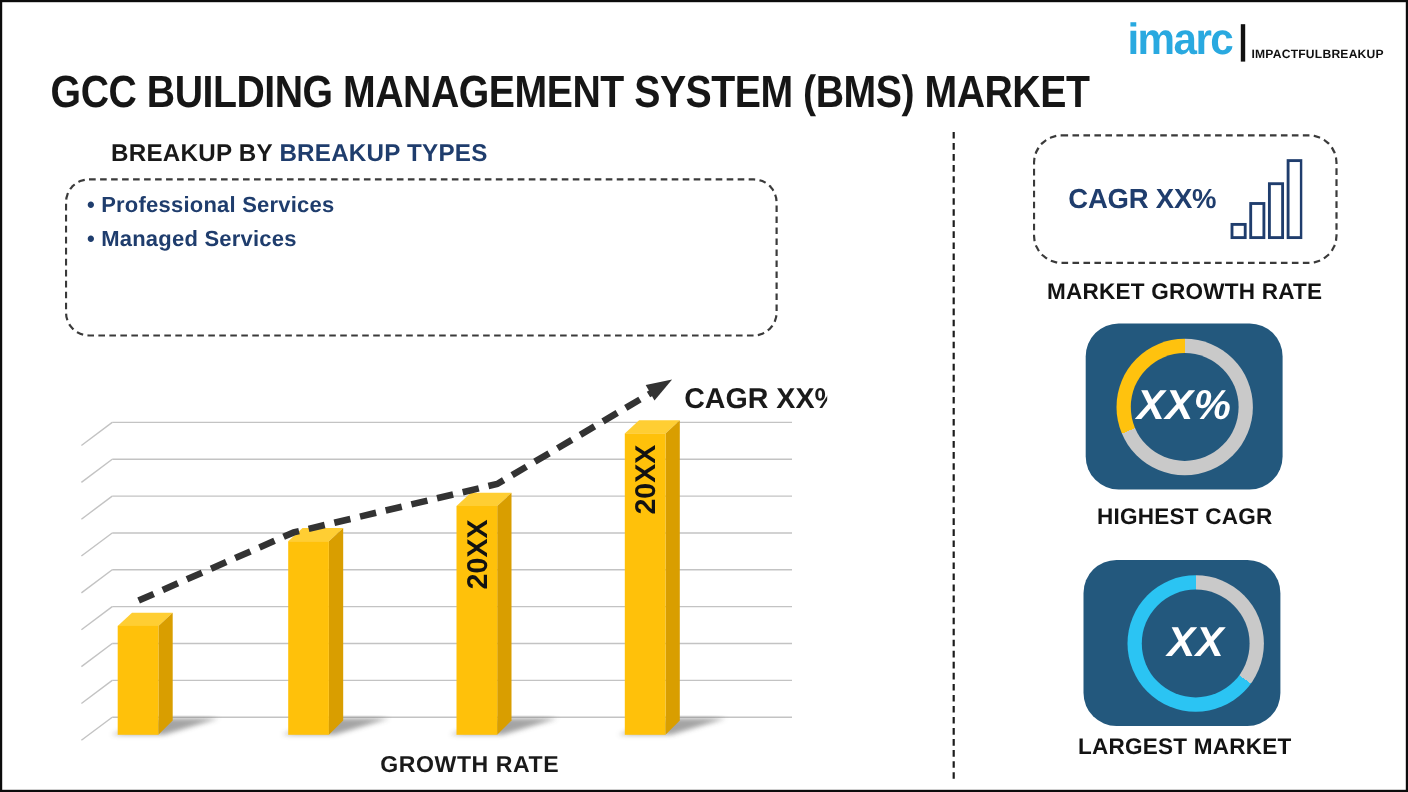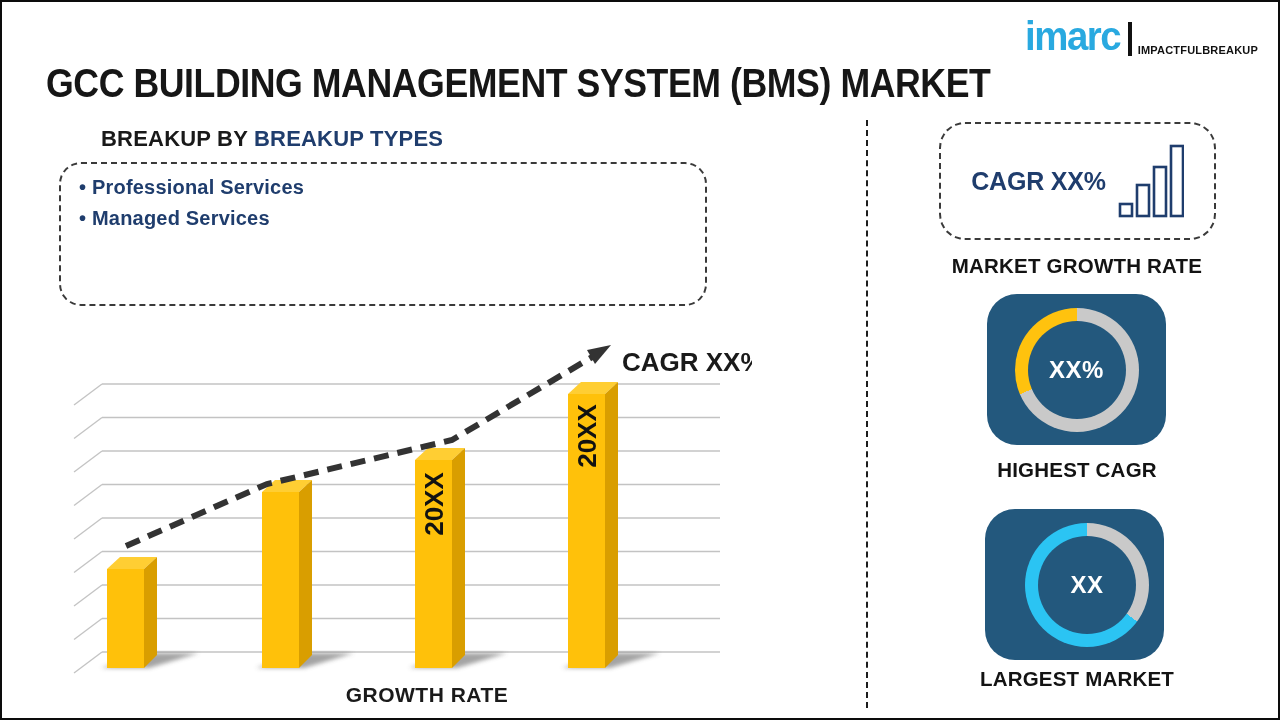--- a/index.html
+++ b/index.html
@@ -73,21 +73,21 @@
   .card-largest { left: 983px; top: 507px; padding-left: 25px; }
   .donut { position: relative; width: 124px; height: 124px; border-radius: 50%; }
   .donut-highest { background: conic-gradient(#C9C9C9 0deg 247deg, #FFC20E 247deg 360deg); }
   .donut-largest { background: conic-gradient(#C9C9C9 0deg 126deg, #2BC4F3 126deg 360deg); }
   .donut::after {
     content: ""; position: absolute; inset: 13px; border-radius: 50%; background: #23587D;
   }
   .donut .donut-value {
     position: absolute; inset: 0; z-index: 2;
     display: flex; align-items: center; justify-content: center;
-    color: #ffffff; font-size: 24px; font-weight: 800; letter-spacing: 0.5px;
+    color: #ffffff; font-size: 38px; font-weight: 800; letter-spacing: 0.5px; font-style: italic;
   }
 </style>
 </head>
 <body>
 
 <div class="frame">
 
   <div class="logo">
     <span class="brand">imarc</span>
     <span class="bar"></span>

